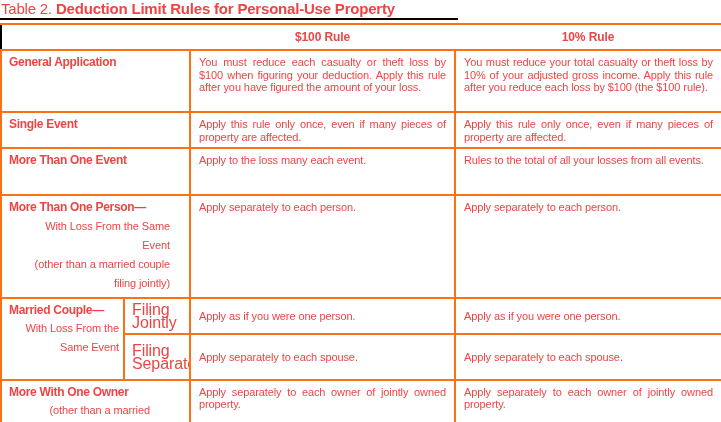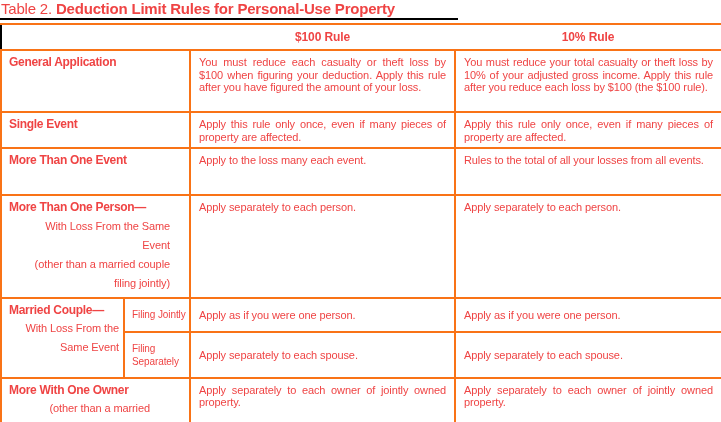--- a/index.html
+++ b/index.html
@@ -65,21 +65,21 @@
     padding: 3px 0 0 9px;
     line-height: 19px;
     text-align: right;
   }
   .w150 { max-width: 152px; }
   .w130 { max-width: 132px; }
   td.body { text-align: justify; }
   tr.mc td { vertical-align: middle; }
   td.filing {
     font-weight: 400;
-    font-size: 10px;
+    font-size: 16px;
     padding: 4px 3px 4px 7px;
     line-height: 13px;
   }
 </style>
 </head>
 <body>
 
 <div class="page">
 
   <div class="title">

